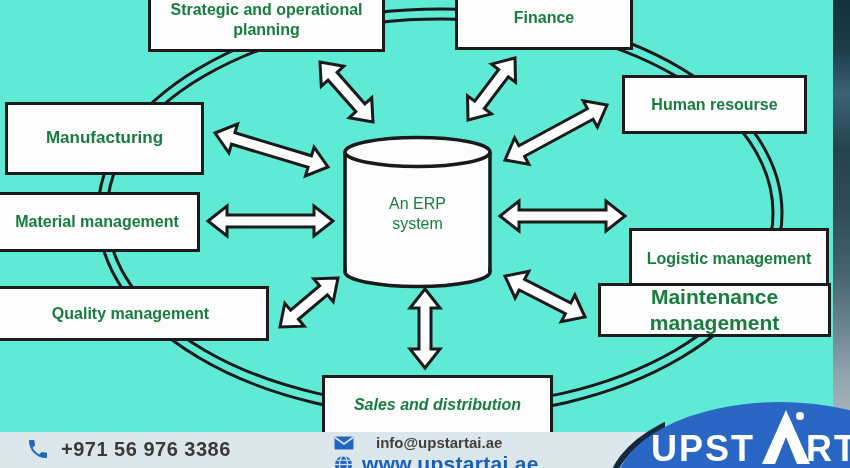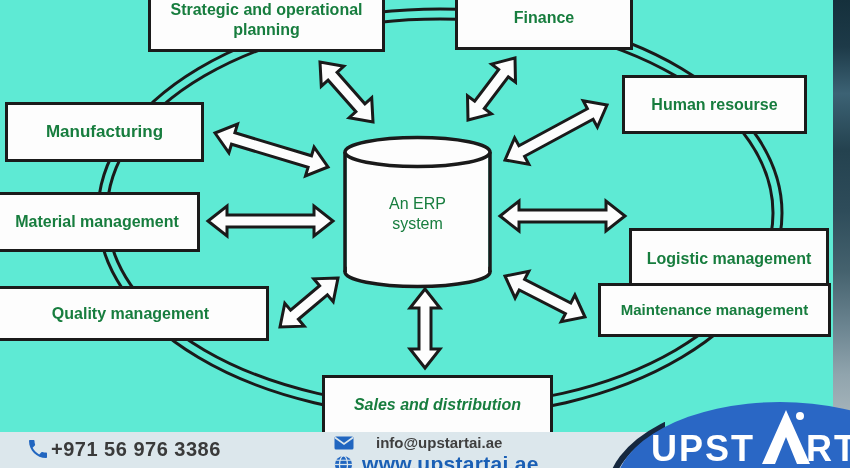--- a/index.html
+++ b/index.html
@@ -24,36 +24,36 @@
     position:absolute;box-sizing:border-box;
     border:3px solid #1b1b1b;background:#fdfdfd;
     display:flex;align-items:center;justify-content:center;text-align:center;
     color:#177d3e;font-weight:bold;font-size:16px;line-height:1.22;
     padding:2px 6px;z-index:2;
   }
   #node-strategic{left:148px;top:-12px;width:237px;height:64px;}
   #node-finance{left:455px;top:-14px;width:178px;height:64px;}
   #node-human{left:622px;top:75px;width:185px;height:59px;}
   #node-logistic{left:629px;top:196px;width:200px;height:62px;margin-top:32px;}
-  #node-maintenance{left:598px;top:283px;width:233px;height:54px;font-size:15px;}
+  #node-maintenance{left:598px;top:283px;width:233px;height:54px;font-size:21px;}
   #node-sales{left:322px;top:375px;width:231px;height:60px;font-style:italic;}
   #node-quality{left:-8px;top:286px;width:277px;height:55px;}
   #node-material{left:-6px;top:192px;width:206px;height:60px;}
-  #node-manufacturing{left:5px;top:102px;width:199px;height:60px;font-size:17px;}
+  #node-manufacturing{left:5px;top:102px;width:199px;height:73px;font-size:17px;}
   #erp-label{
     position:absolute;left:367px;top:194px;width:101px;z-index:2;
     text-align:center;color:#177d3e;font-weight:normal;font-size:16px;line-height:1.25;
   }
   
   #footer{
     position:absolute;left:0;top:432px;width:833px;height:36px;
     background:#dce7ec;z-index:3;
   }
   .contact{position:absolute;display:flex;align-items:center;}
-  #phone-group{left:26px;top:5px;gap:1px;}
+  #phone-group{left:26px;top:5px;gap:11px;}
   #phone-number{font-size:20px;font-weight:bold;color:#3a3a3a;letter-spacing:0.5px;}
   #mail-group{left:334px;top:2px;gap:22px;}
   #email-text{font-size:15px;font-weight:600;color:#3f3f3f;}
   #web-group{left:334px;top:20px;gap:9px;}
   #website-text{font-size:21px;font-weight:bold;color:#1a5fb5;letter-spacing:0.3px;}
   #logo-layer{z-index:6;}
   .logo-text{fill:#ffffff;font-family:"Liberation Sans","DejaVu Sans",sans-serif;
     font-weight:bold;font-size:36px;letter-spacing:2px;}
 </style>
 </head>

